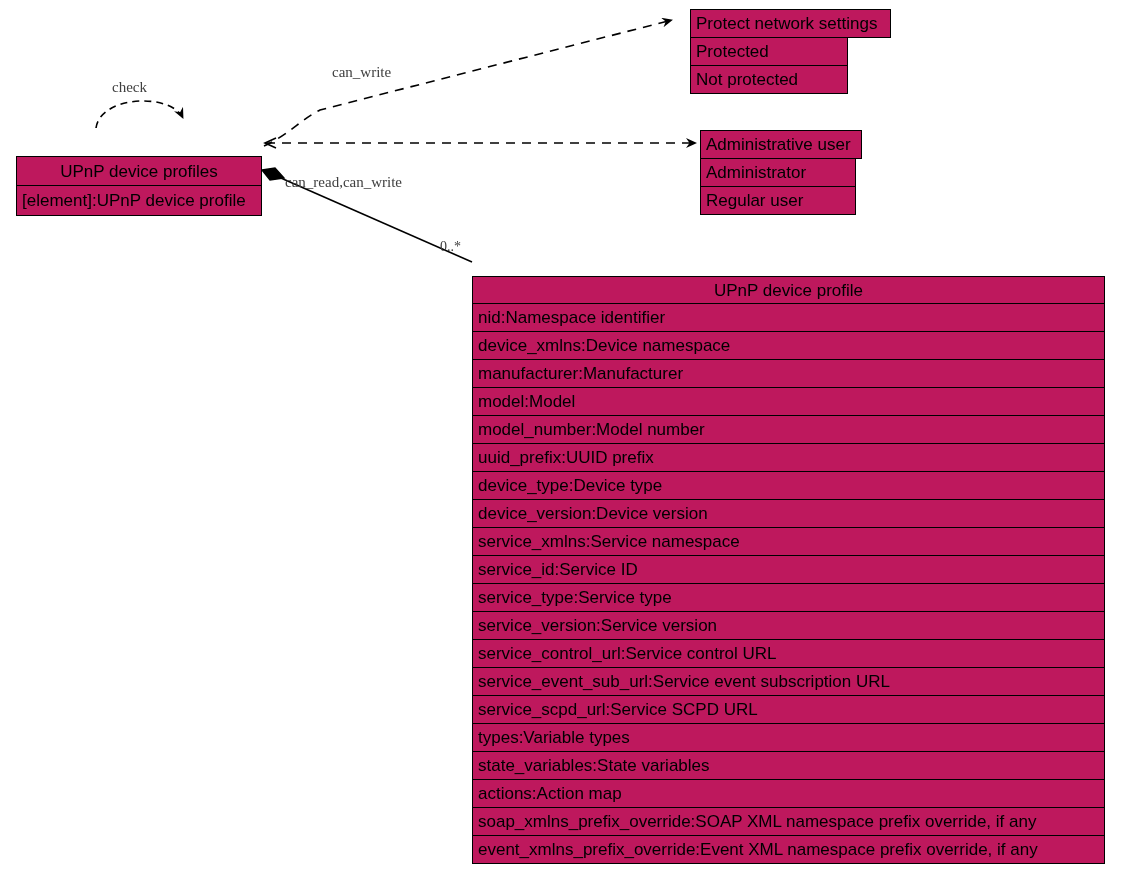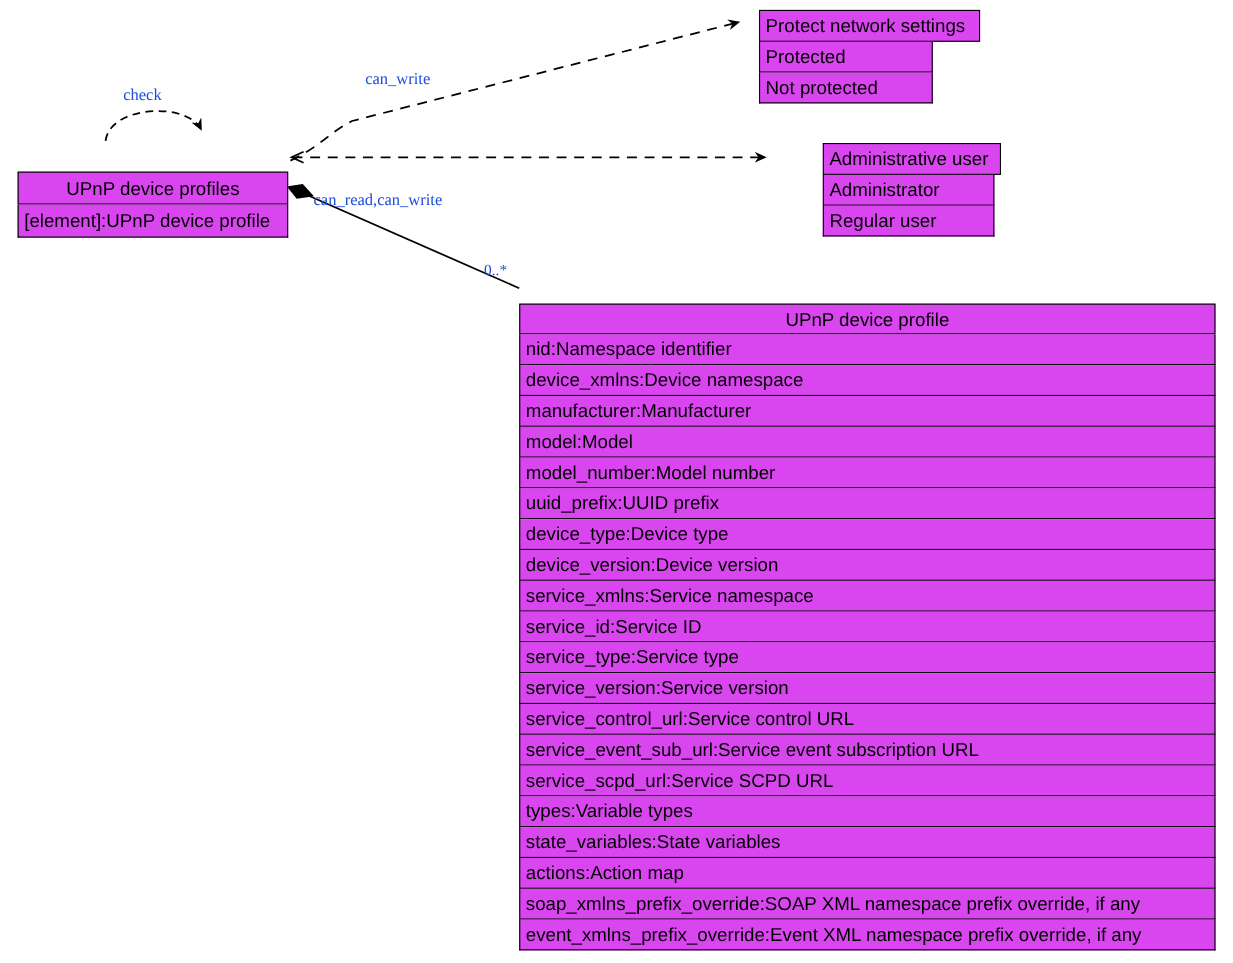--- a/index.html
+++ b/index.html
@@ -15,21 +15,21 @@
     font-family: "Liberation Sans", sans-serif;
     overflow: hidden;
   }
   .uml-box {
     position: absolute;
     box-sizing: border-box;
   }
   .uml-row {
     box-sizing: border-box;
     border: 1.6px solid #000000;
-    background: #d946ef;
+    background: #be185d;
     font-family: "Liberation Sans", sans-serif;
     font-size: 17px;
     line-height: 1;
     color: #000000;
     white-space: nowrap;
     display: flex;
     align-items: center;
     position: relative;
   }
   .uml-row + .uml-row {
@@ -47,42 +47,42 @@
   #node-profiles { left: 16px; top: 128px; width: 246px; }
   #node-profiles .uml-row { height: 30px; }
   #node-profiles .uml-row.hdr { font-size: 17px; }
 
   
   #node-protect { left: 690px; top: 9px; }
   #node-protect .r-hdr { width: 201px; height: 29px; }
   #node-protect .r-val { width: 158px; height: 28px; }
 
   
-  #node-admin { left: 748px; top: 130px; }
+  #node-admin { left: 700px; top: 130px; }
   #node-admin .r-hdr { width: 162px; height: 29px; }
   #node-admin .r-val { width: 156px; height: 28px; }
 
   
   #node-profile { left: 472px; top: 248px; width: 633px; }
   #node-profile .uml-row { height: 28px; }
   #node-profile .uml-row.hdr { height: 28px; }
 
   svg.edges {
     position: absolute;
     left: 0;
     top: 0;
     width: 1121px;
     height: 875px;
     pointer-events: none;
   }
   .edge-label {
     position: absolute;
     font-family: "Liberation Serif", serif;
     font-size: 15px;
-    color: #1d4ed8;
+    color: #404040;
     white-space: nowrap;
     line-height: 1;
     text-align: center;
   }
   #lbl-check { left: 112px; top: 80px; }
   #lbl-canwrite { left: 332px; top: 65px; }
   #lbl-canreadwrite { left: 285px; top: 127px; margin-top: 48px; }
   #lbl-mult { left: 440px; top: 240px; font-size: 14px; }
 </style>
 </head>

